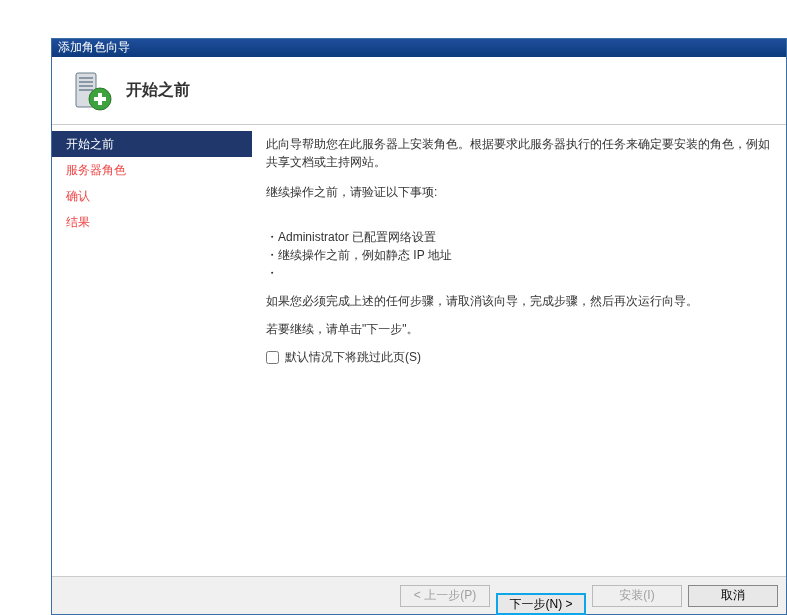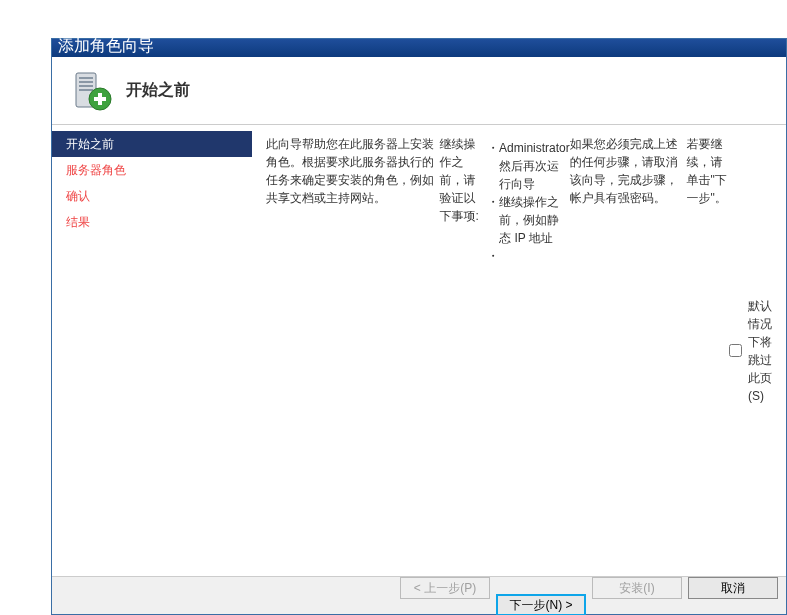--- a/index.html
+++ b/index.html
@@ -20,23 +20,23 @@
       border: 1px solid #3a6ea5;
       background: #fff;
       display: flex;
       flex-direction: column;
     }
     .titlebar {
       height: 18px;
       background: linear-gradient(to bottom, #1f4e9b, #0d3a7d);
       color: #fff;
       display: flex;
-      align-items: flex-end;
+      align-items: flex-start;
       padding-left: 6px;
-      font-size: 16px;
+      font-size: 12px;
     }
     .header {
       height: 68px;
       background: #fff;
       display: flex;
       align-items: center;
       padding-left: 18px;
       border-bottom: 1px solid #ccc;
     }
     .header-icon {
@@ -69,38 +69,39 @@
     .sidebar-item.active {
       background: #20376c;
       color: #fff;
     }
     .content {
       flex: 1;
       padding: 10px 14px;
       color: #333;
       line-height: 18px;
       display: flex;
-      flex-direction: row;
+      flex-direction: column;
     }
     .intro { margin-bottom: 12px; }
     .verify-heading { margin-bottom: 23px; }
     .bullet-list { margin: 4px 0 10px 0; }
     .bullet-row { display: flex; }
     .bullet-dot { width: 12px; flex: none; }
     .para { margin-bottom: 10px; }
     .skip-row {
       display: flex;
       align-items: center;
     }
     .skip-row input { margin-right: 6px; }
     .footer {
       height: 38px;
       border-top: 1px solid #ccc;
       display: flex;
       justify-content: flex-end;
+      align-items: center;
       padding-right: 8px;
       gap: 6px;
       background: #f0f0f0;
     }
     .btn {
       min-width: 90px;
       height: 22px;
       font-size: 12px;
       padding: 0 8px;
       border: 1px solid #888;
@@ -159,31 +160,31 @@
         <span>结果</span>
       </div>
     </div>
 
     <div class="content">
       <div class="intro">此向导帮助您在此服务器上安装角色。根据要求此服务器执行的任务来确定要安装的角色，例如共享文档或主持网站。</div>
       <div class="verify-heading">继续操作之前，请验证以下事项:</div>
       <div class="bullet-list">
         <div class="bullet-row">
           <span class="bullet-dot">・</span>
-          <span>Administrator 然后再次运行向导</span>
+          <span>Administrator 已配置网络设置</span>
         </div>
         <div class="bullet-row">
           <span class="bullet-dot">・</span>
           <span>继续操作之前，例如静态 IP 地址</span>
         </div>
         <div class="bullet-row">
           <span class="bullet-dot">・</span>
         </div>
       </div>
-      <div class="para">如果您必须完成上述的任何步骤，请取消该向导，完成步骤，帐户具有强密码。</div>
+      <div class="para">如果您必须完成上述的任何步骤，请取消该向导，完成步骤，然后再次运行向导。</div>
       <div class="para">若要继续，请单击"下一步"。</div>
 
       <div class="skip-row">
         <input type="checkbox" style="">
         <label>默认情况下将跳过此页(S)</label>
       </div>
     </div>
 
   </div>
 

